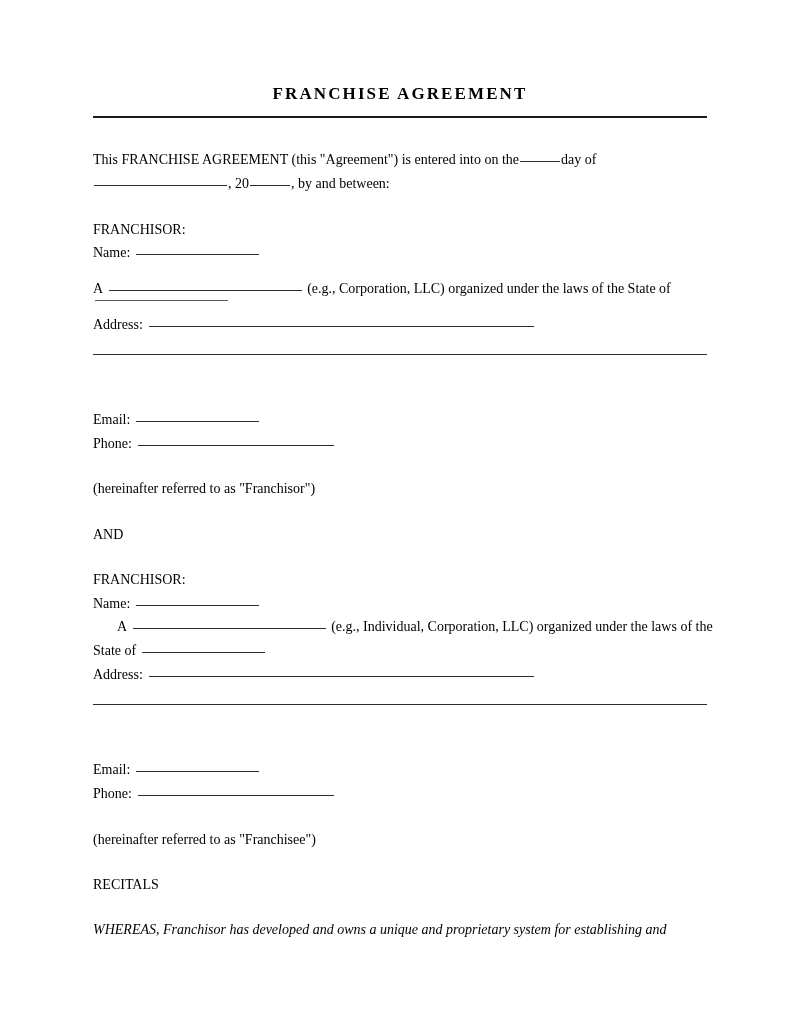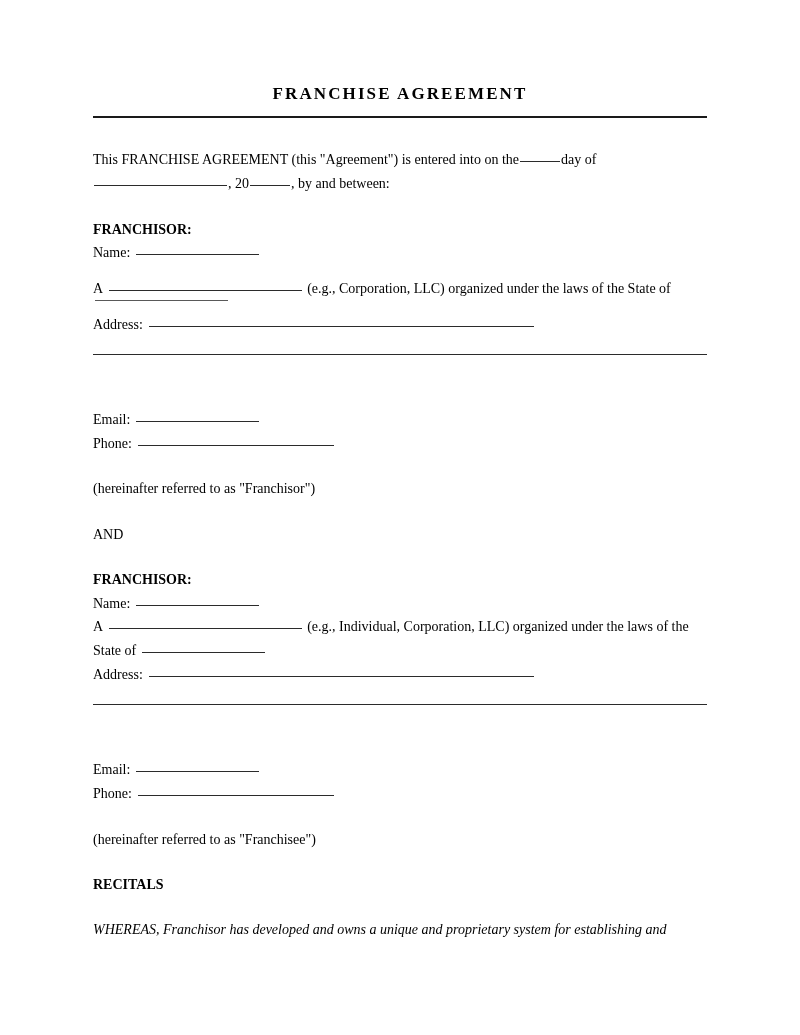--- a/index.html
+++ b/index.html
@@ -58,21 +58,21 @@
 
   
   .line {
     position: absolute;
     left: 0;
     font-size: 14px;
     line-height: 17px;
     white-space: nowrap;
   }
   .line.bold {
-    font-weight: bold;
+    font-weight: normal;
   }
   .line.wrapline {
     white-space: normal;
     width: 614px;
   }
 
   
   .blank {
     display: inline-block;
     vertical-align: baseline;
@@ -158,21 +158,21 @@
     <div class="line" style="top:480px;">(hereinafter referred to as "Franchisor")</div>
 
     <div class="line" style="top:526px;">AND</div>
 
     <div class="line bold" style="top:571px;">FRANCHISOR:</div>
 
     <div class="line" style="top:595px;">
       <span>Name:</span><span class="blank sm" style="margin-left:6px;"></span>
     </div>
 
-    <div class="line wrapline" style="top:618px;">
+    <div class="line wrapline" style="top:618px;margin-left:24px;">
       <span>A</span><span class="blank lg" style="margin-left:6px;margin-right:5px;"></span><span>(e.g., Individual, Corporation, LLC) organized under the laws of the</span>
     </div>
 
     <div class="line" style="top:642px;">
       <span>State of</span><span class="blank sm" style="margin-left:6px;"></span>
     </div>
 
     <div class="line" style="top:666px;">
       <span>Address:</span><span class="blank addr" style="margin-left:6px;"></span>
     </div>

